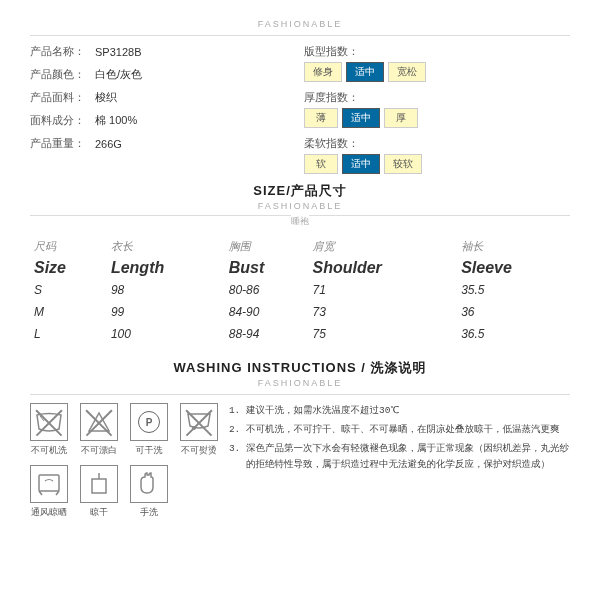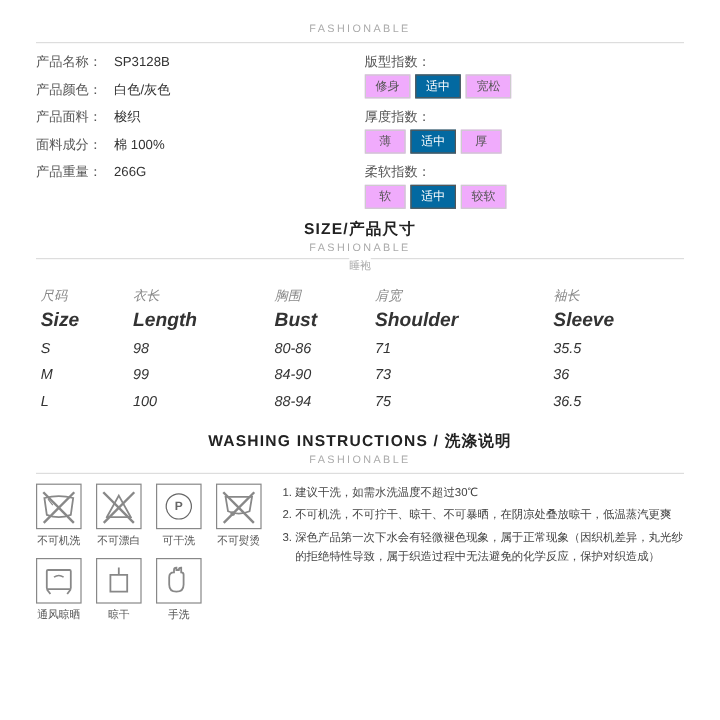--- a/index.html
+++ b/index.html
@@ -77,21 +77,21 @@
       font-size: 11px;
       color: #555;
       margin-bottom: 3px;
     }
     .btn-group {
       display: flex;
       gap: 4px;
     }
     .btn-index {
       border: 1px solid #ccc;
-      background: #f0abfc;
+      background: #fef9c3;
       padding: 2px 8px;
       font-size: 10px;
       cursor: pointer;
       color: #555;
       border-radius: 0;
       min-width: 34px;
       text-align: center;
     }
     .btn-index.active {
       background: #0369a1;
@@ -158,20 +158,21 @@
     .wash-icon-label {
       font-size: 9px;
       color: #555;
       text-align: center;
     }
     .wash-notes {
       flex: 1;
       font-size: 9.5px;
       color: #444;
       line-height: 1.7;
+      font-family: Liberation Mono, monospace;
     }
     .wash-notes ol {
       padding-left: 12px;
     }
     .wash-notes ol li {
       margin-bottom: 3px;
     }
     .circle-icon {
       width: 22px;
       height: 22px;

